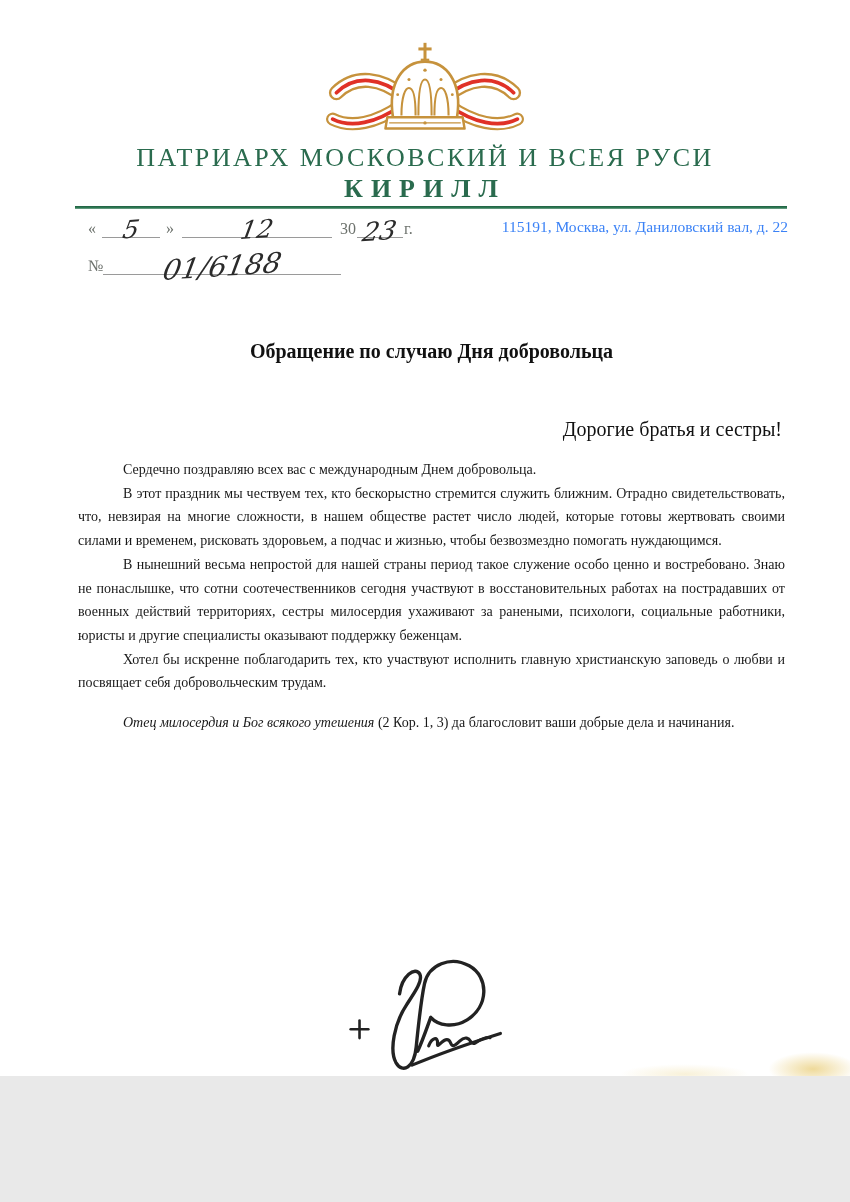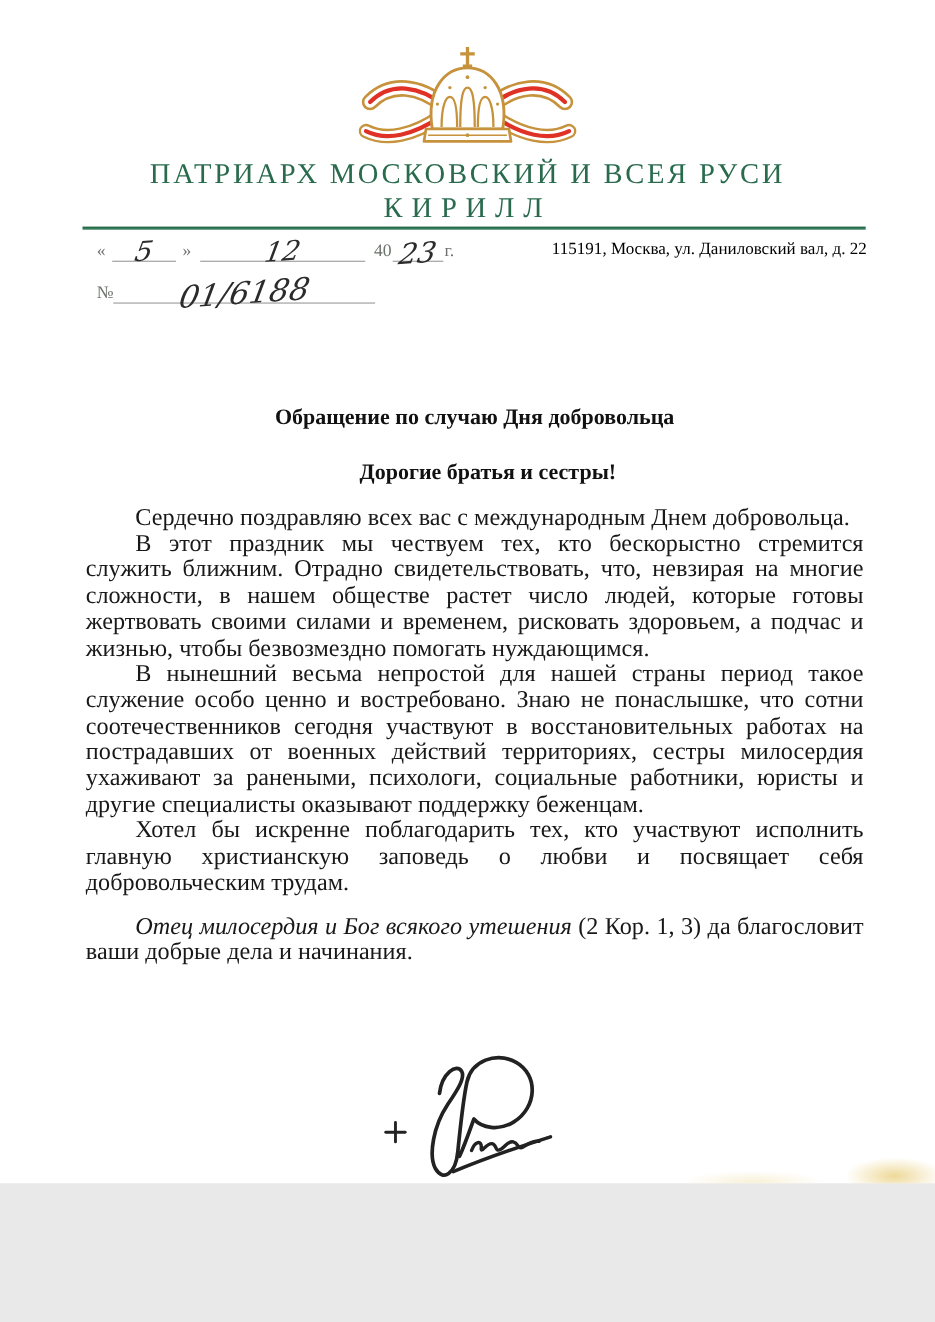--- a/index.html
+++ b/index.html
@@ -14,21 +14,21 @@
   }
   
   .emblem{position:absolute;top:40px;left:50%;transform:translateX(-50%);width:210px;height:98px;}
   .lh-line1{
     position:absolute;top:143px;left:0;width:100%;
     text-align:center;font-size:26px;font-weight:400;
     letter-spacing:2.5px;color:#2a6b4e;white-space:nowrap;
   }
   .lh-line2{
     position:absolute;top:174px;left:0;width:100%;
-    text-align:center;font-size:26px;font-weight:400;
+    text-align:center;font-size:26px;font-weight:700;
     letter-spacing:8px;color:#2a6b4e;
   }
   .green-rule{
     position:absolute;top:206px;left:75px;width:712px;height:3px;
     background:linear-gradient(180deg,#1f5e41 0%,#2e7a54 55%,#7ba892 100%);
   }
   
   .ref-row{
     position:absolute;top:214px;left:88px;right:62px;
     display:flex;justify-content:space-between;align-items:flex-end;
@@ -42,39 +42,39 @@
   .blank-month{width:150px;margin:0 8px;}
   .blank-year{width:46px;margin:0 1px;}
   .hand{
     display:inline-block;
     font-family:"DejaVu Serif",serif;font-style:italic;
     transform:skewX(-14deg) rotate(-4deg);
     font-size:25px;line-height:0.85;color:#2b2b2b;
     position:relative;top:4px;
   }
   .hand-year{font-size:26px;top:6px;}
-  .address{font-size:15.5px;color:#000000;white-space:nowrap;padding-bottom:2px;text-align:center;}
+  .address{font-size:15.5px;color:#3b82f6;white-space:nowrap;padding-bottom:2px;text-align:center;}
   .num-row{
     position:absolute;top:250px;left:88px;
     font-size:16px;color:#6d726d;display:flex;align-items:flex-end;
   }
   .blank-num{width:238px;}
   .hand-num{font-size:28px;top:5px;}
   
   .doc-title{
-    position:absolute;top:368px;left:78px;width:707px;
+    position:absolute;top:340px;left:78px;width:707px;
     text-align:center;font-weight:bold;font-size:20px;color:#111;
   }
   .salutation{
-    position:absolute;top:418px;left:90px;width:707px;
-    text-align:center;font-weight:bold;font-size:20px;color:#111;
+    position:absolute;top:418px;left:75px;width:707px;
+    text-align:right;font-weight:normal;font-size:20px;color:#111;
   }
   .body-text{
     position:absolute;top:458px;left:78px;width:707px;
-    font-size:22px;line-height:23.7px;text-align:justify;color:#181818;
+    font-size:14px;line-height:23.7px;text-align:justify;color:#181818;
   }
   .body-text p{margin:0;text-indent:45px;}
   .quote{margin-top:16px !important;}
   .quote .it{font-style:italic;margin-top:48px;}
   
   .signature{position:absolute;top:944px;left:338px;width:172px;height:128px;}
   .footer-title{
     position:absolute;top:1086px;left:0;width:100%;
     text-align:center;font-weight:bold;font-size:21.5px;
     letter-spacing:0.5px;color:#141414;
@@ -144,21 +144,21 @@
   <div class="lh-line1">ПАТРИАРХ МОСКОВСКИЙ И ВСЕЯ РУСИ</div>
   <div class="lh-line2">КИРИЛЛ</div>
   <div class="green-rule"></div>
 
   <div class="ref-row">
     <div class="date-fields">
       <span>«</span>
       <span class="blank blank-day"><span class="hand">5</span></span>
       <span>»</span>
       <span class="blank blank-month"><span class="hand">12</span></span>
-      <span>40</span>
+      <span>30</span>
       <span class="blank blank-year"><span class="hand hand-year">23</span></span>
       <span>г.</span>
     </div>
     <div class="address">115191, Москва, ул. Даниловский вал, д. 22</div>
   </div>
 
   <div class="num-row">
     <span>№</span>
     <span class="blank blank-num"><span class="hand hand-num">01/6188</span></span>
   </div>

